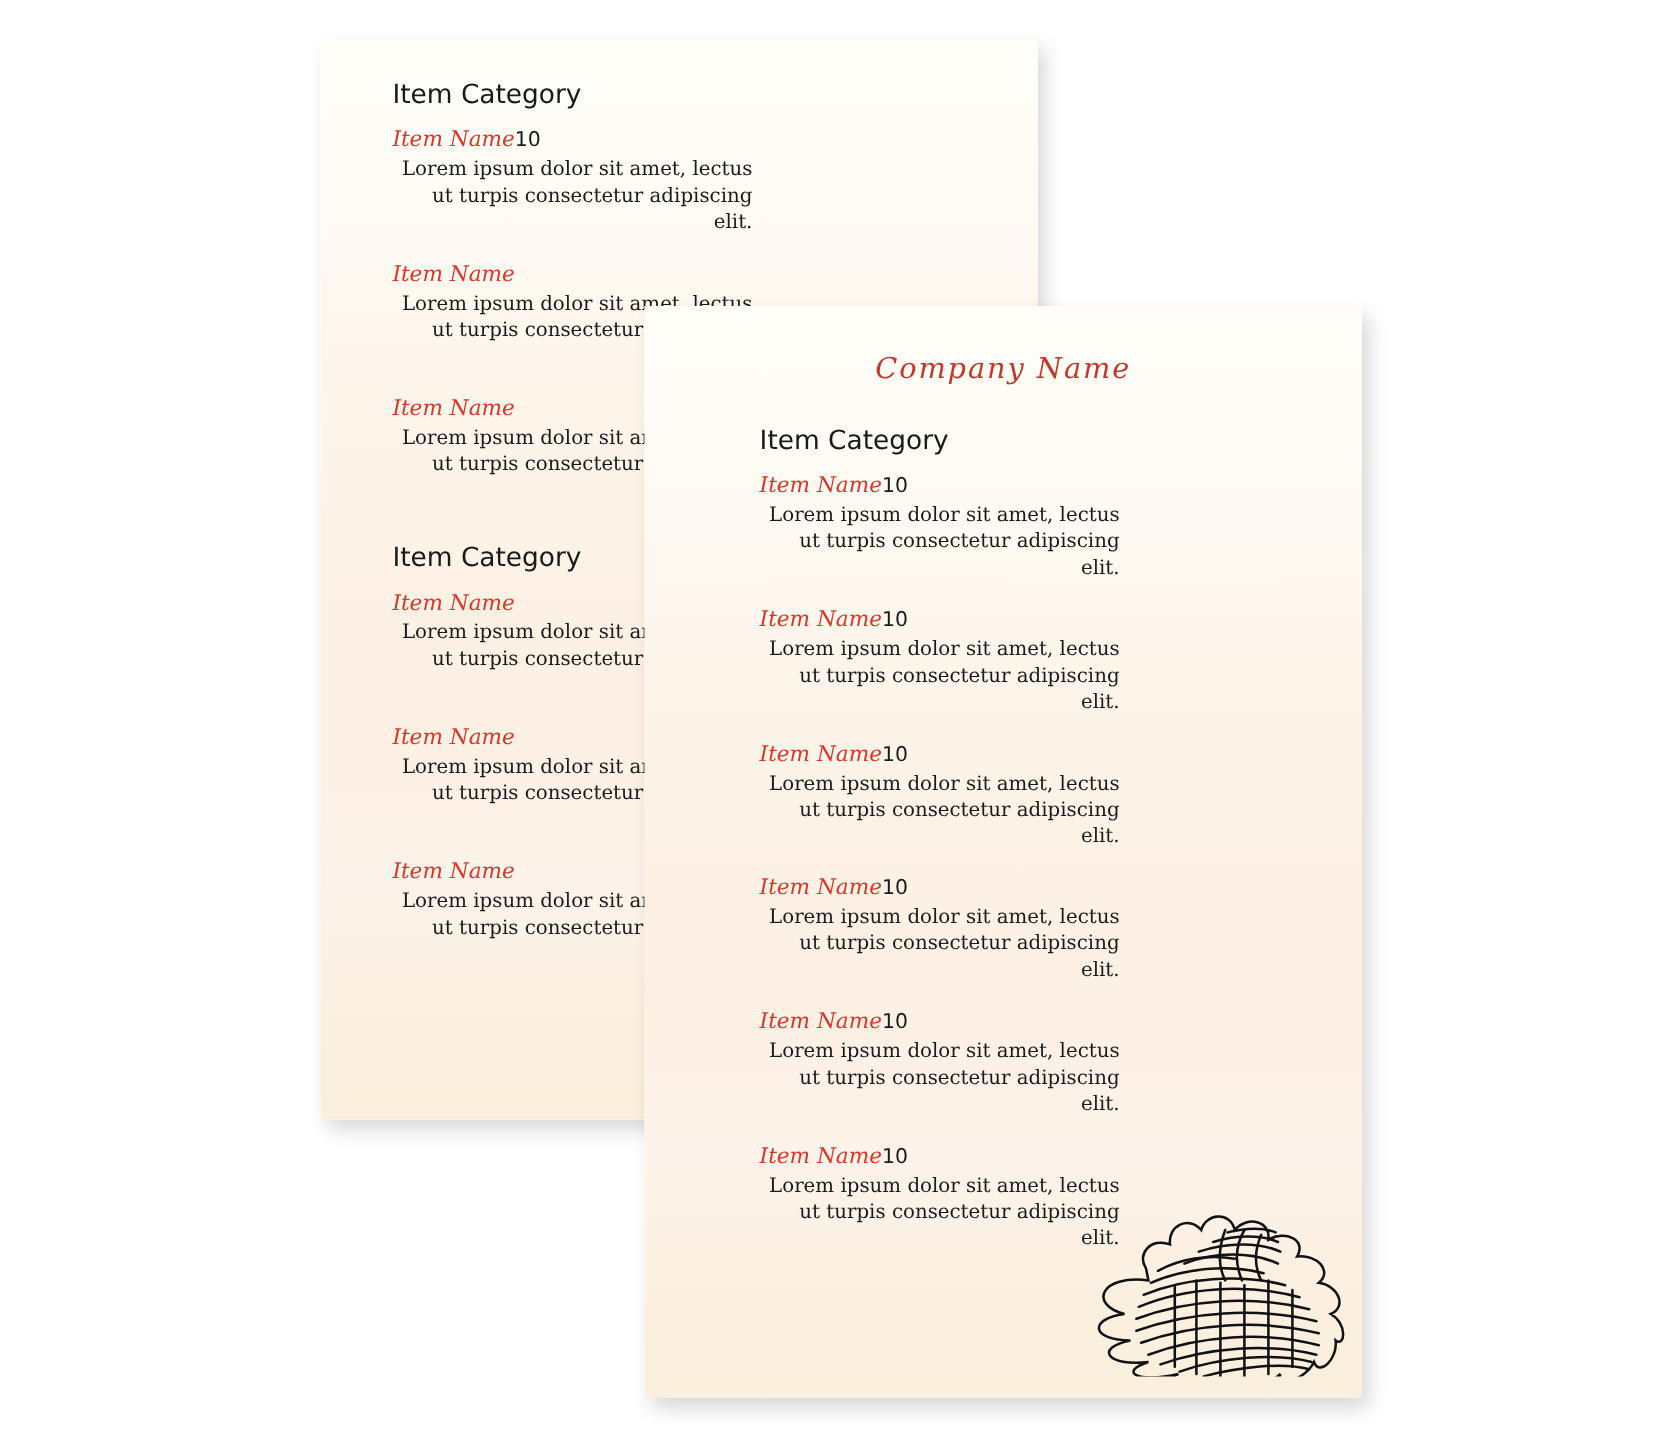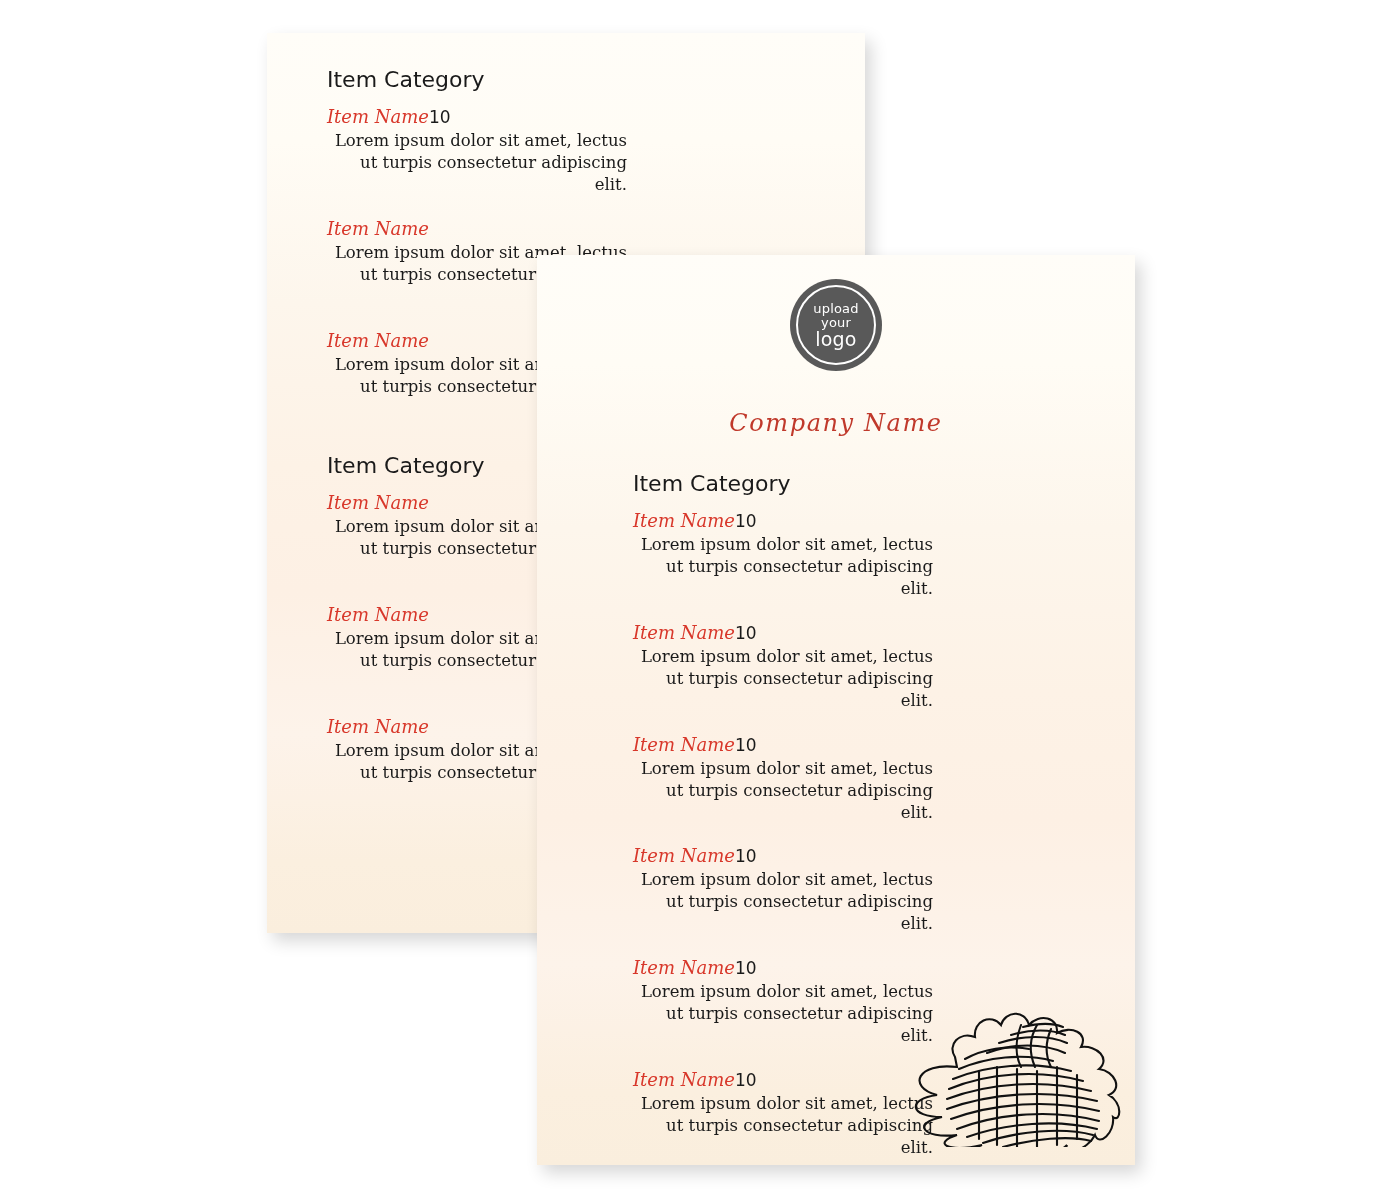--- a/index.html
+++ b/index.html
@@ -222,27 +222,20 @@
         </div>
         <div class="item-desc">Lorem ipsum dolor sit amet, lectus ut turpis consectetur adipiscing elit.</div>
       </div>
 
     </div>
   </div>
 
   <div class="card" id="front-card">
     <div class="inner">
 
-      <div class="logo-wrap">
-        <div class="logo">
-          <span class="l1">upload</span>
-          <span class="l2">your</span>
-          <span class="l3">logo</span>
-        </div>
-      </div>
 
       <h1 class="company-name">Company Name</h1>
 
       <div class="category">Item Category</div>
 
       <div class="item">
         <div class="item-head">
           <span class="item-name">Item Name</span>
           <span class="item-price">10</span>
         </div>

